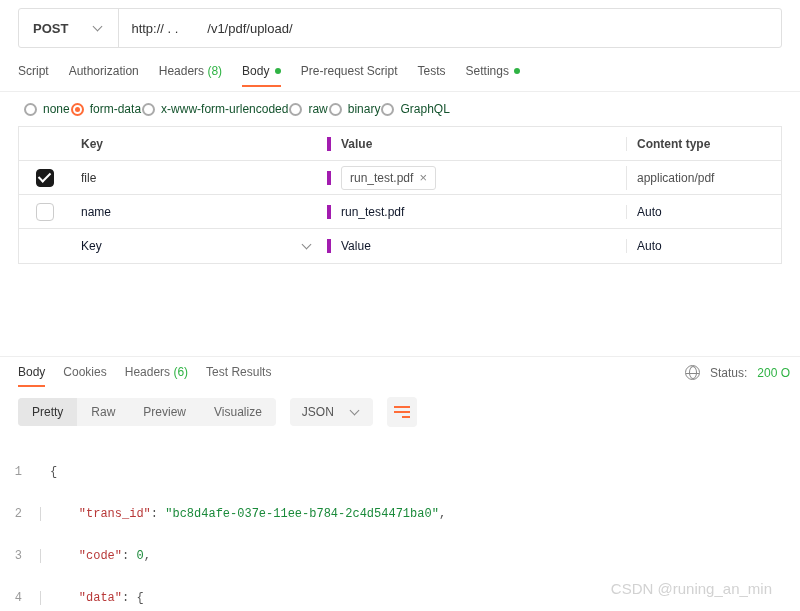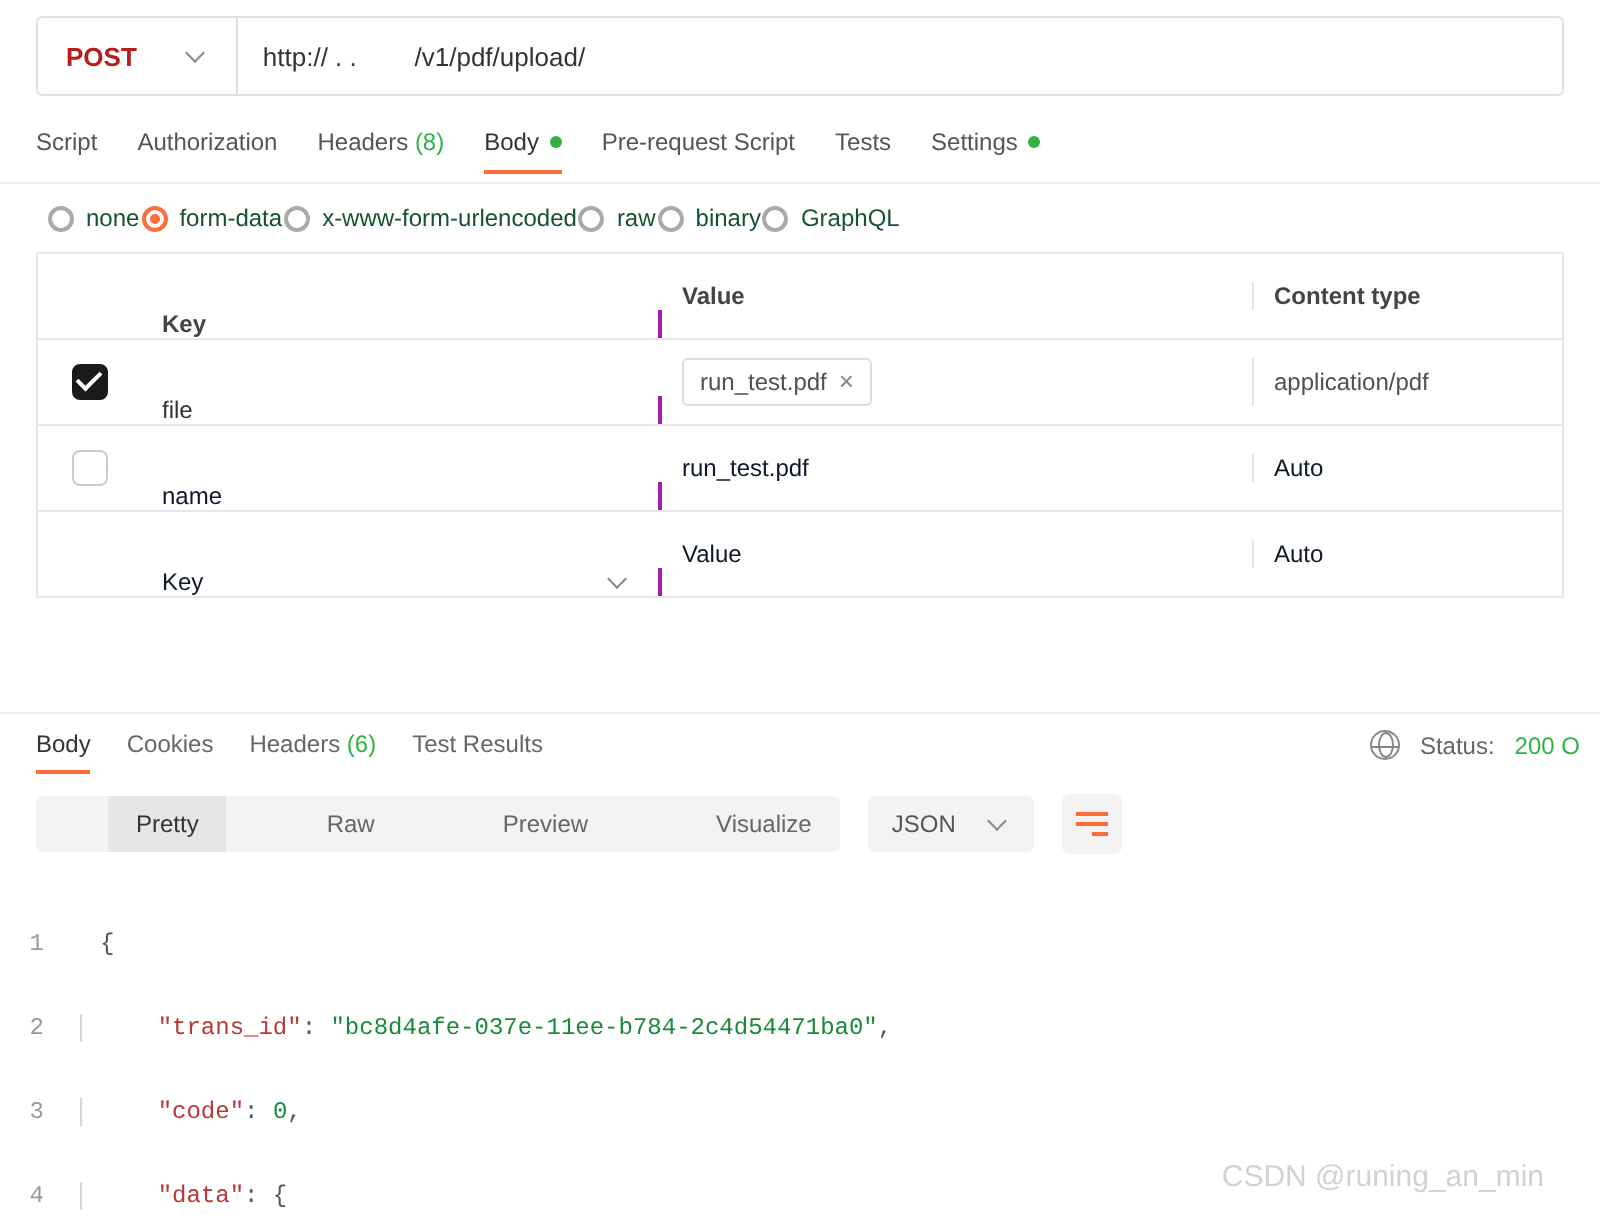--- a/index.html
+++ b/index.html
@@ -1,18 +1,18 @@
 <!DOCTYPE html>
 <html><head>
 <meta charset="utf-8">
 <style>
   * { box-sizing: border-box; margin: 0; padding: 0; }
   body { font-family: -apple-system, BlinkMacSystemFont, "Segoe UI", Arial, sans-serif; font-size: 12px; color: #505050; background: #fff; width: 800px; height: 611px; overflow: hidden; }
   .url-bar { display: flex; align-items: center; border: 1px solid #e0e0e0; border-radius: 3px; margin: 8px 18px 10px 18px; height: 40px; }
-  .method { display: flex; align-items: center; gap: 26px; padding: 0 14px; height: 100%; border-right: 1px solid #e0e0e0; color: #b91c1c; font-weight: 600; font-size: 13px; cursor: pointer; }
+  .method { display: flex; align-items: center; gap: 26px; padding: 0 14px; height: 100%; border-right: 1px solid #e0e0e0; color: #404040; font-weight: 600; font-size: 13px; cursor: pointer; }
   .chev-down { width: 10px; height: 10px; display: inline-block; }
   .chev-down::before { content: ""; display: block; width: 6px; height: 6px; border-right: 1.5px solid #888; border-bottom: 1.5px solid #888; transform: rotate(45deg); margin-top: 0; }
   .url-input { flex: 1; border: none; outline: none; padding: 0 12px; font-size: 13px; color: #333; background: transparent; }
   .tabs { display: flex; align-items: center; gap: 20px; padding: 0 18px; border-bottom: 1px solid #eee; height: 34px; font-size: 12px; color: #555; }
   .tab { cursor: pointer; padding-bottom: 8px; position: relative; }
   .tab.active { color: #333; }
   .tab.active::after { content: ""; position: absolute; left: 0; right: 0; bottom: -1px; height: 2px; background: #ff6c37; }
   .dot-green { display: inline-block; width: 6px; height: 6px; background: #2fb344; border-radius: 50%; margin-left: 2px; vertical-align: middle; }
   .count-green { color: #2fb344; }
   .body-opts { display: flex; align-items: flex-start; gap: 1px; padding: 10px 24px; font-size: 12px; color: #14532d; }
@@ -20,40 +20,40 @@
   .radio-circle { width: 13px; height: 13px; border-radius: 50%; border: 2px solid #aaa; position: relative; background: #fff; }
   .radio.sel .radio-circle { border-color: #ff6c37; }
   .radio.sel .radio-circle::after { content: ""; position: absolute; left: 2px; top: 2px; width: 5px; height: 5px; border-radius: 50%; background: #ff6c37; }
   .kv-table { border: 1px solid #e6e6e6; margin: 0 18px; }
   .kv-row { display: flex; border-bottom: 1px solid #e6e6e6; min-height: 34px; align-items: center; }
   .kv-row:last-child { border-bottom: none; }
   .kv-chk { width: 52px; display: flex; align-items: center; justify-content: center; }
   .chk { width: 18px; height: 18px; border-radius: 4px; border: 1px solid #ccc; background: #fff; position: relative; }
   .chk.on { background: #1a1a1a; border-color: #1a1a1a; }
   .chk.on::after { content: ""; position: absolute; left: 4px; top: 0; width: 5px; height: 10px; border-right: 2px solid #fff; border-bottom: 2px solid #fff; transform: rotate(45deg); }
-  .kv-key { width: 260px; padding: 0 10px; border-right: 2px solid #a21caf; height: 100%; display: flex; align-items: center; color: #333; margin-top: 28px; }
+  .kv-key { width: 260px; padding: 0 10px; border-right: 4px solid #a21caf; height: 100%; display: flex; align-items: center; color: #333; }
   .kv-key.ph, .kv-val.ph, .kv-ct.ph { color: #0f172a; }
   .kv-val { width: 296px; padding: 0 10px; border-right: 1px solid #e6e6e6; height: 100%; display: flex; align-items: center; }
   .kv-ct { flex: 1; padding: 0 10px; height: 100%; display: flex; align-items: center; }
   .kv-head { font-weight: 600; color: #444; }
   .chip { display: inline-flex; align-items: center; gap: 6px; background: #fff; border: 1px solid #ddd; border-radius: 3px; padding: 2px 8px; font-size: 12px; line-height: 18px; }
   .chip-x { color: #888; cursor: pointer; font-size: 13px; }
   .key-chev { margin-left: auto; margin-right: 4px; }
   .response { position: absolute; left: 0; right: 0; bottom: 0; top: 356px; border-top: 1px solid #eee; background: #fff; display: flex; flex-direction: column; }
   .resp-tabs { display: flex; align-items: center; padding: 8px 18px 0 18px; gap: 18px; font-size: 12px; color: #666; position: relative; }
   .resp-tab { cursor: pointer; padding-bottom: 8px; position: relative; }
   .resp-tab.active { color: #333; }
   .resp-tab.active::after { content: ""; position: absolute; left: 0; right: 0; bottom: 0; height: 2px; background: #ff6c37; }
   .resp-right { position: absolute; right: 10px; top: 8px; display: flex; align-items: center; gap: 10px; font-size: 12px; color: #666; }
   .globe { width: 15px; height: 15px; border: 1.5px solid #888; border-radius: 50%; position: relative; }
   .globe::before { content: ""; position: absolute; left: 0; right: 0; top: 50%; height: 1px; background: #888; }
   .globe::after { content: ""; position: absolute; left: 50%; top: 0; bottom: 0; width: 6px; margin-left: -3px; border: 1px solid #888; border-radius: 50%; }
   .view-bar { display: flex; align-items: center; gap: 0; padding: 10px 18px; }
   .seg { display: inline-flex; background: #f3f3f3; border-radius: 4px; overflow: hidden; }
-  .seg-btn { padding: 7px 14px; font-size: 12px; color: #666; cursor: pointer; margin-left: 36px; }
+  .seg-btn { padding: 7px 14px; font-size: 12px; color: #666; cursor: pointer; }
   .seg-btn.active { background: #e6e6e6; color: #333; }
   .json-sel { display: inline-flex; align-items: center; gap: 17px; background: #f3f3f3; border-radius: 4px; padding: 7px 12px; margin-left: 14px; font-size: 12px; color: #555; cursor: pointer; }
   .wrap-btn { display: inline-flex; align-items: center; justify-content: center; width: 30px; height: 30px; background: #f3f3f3; border-radius: 4px; margin-left: 14px; cursor: pointer; }
   .wrap-ico { width: 16px; height: 12px; position: relative; }
   .wrap-ico::before { content: ""; position: absolute; left: 0; right: 0; top: 0; height: 2px; background: #ff6c37; box-shadow: 0 5px 0 #ff6c37; }
   .wrap-ico::after { content: ""; position: absolute; right: 0; bottom: 0; width: 8px; height: 2px; background: #ff6c37; }
   .code { font-family: ui-monospace, "SFMono-Regular", Consolas, "Liberation Mono", Menlo, monospace; font-size: 12px; padding: 0 0 6px 0; white-space: pre; overflow: hidden; }
   .code-line { display: flex; }
   .ln { width: 36px; text-align: right; color: #9a9a9a; padding-right: 14px; user-select: none; }
   .gut { width: 14px; color: #888; position: relative; }

